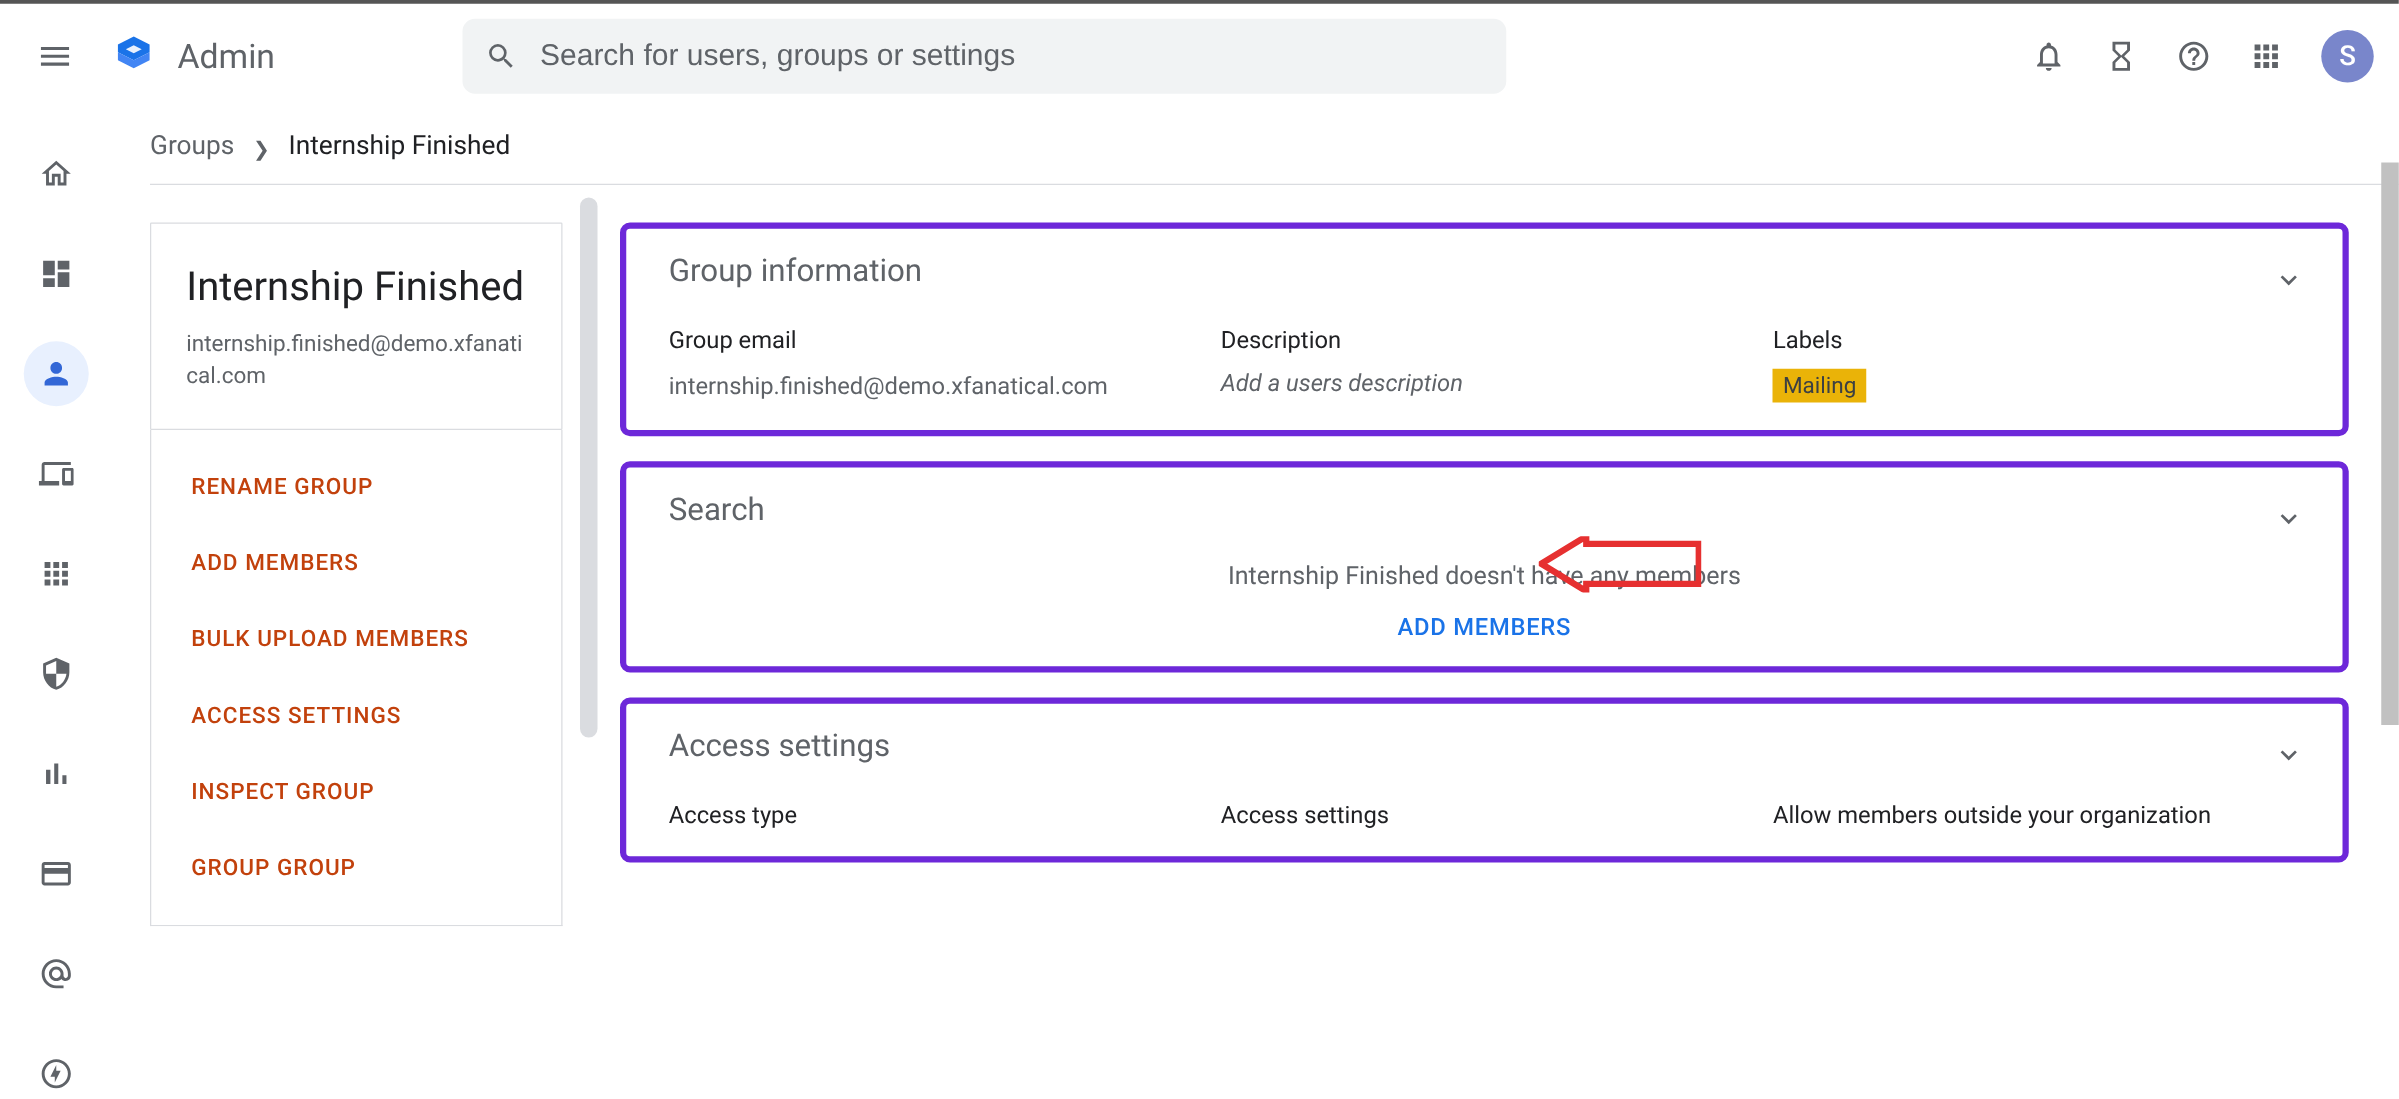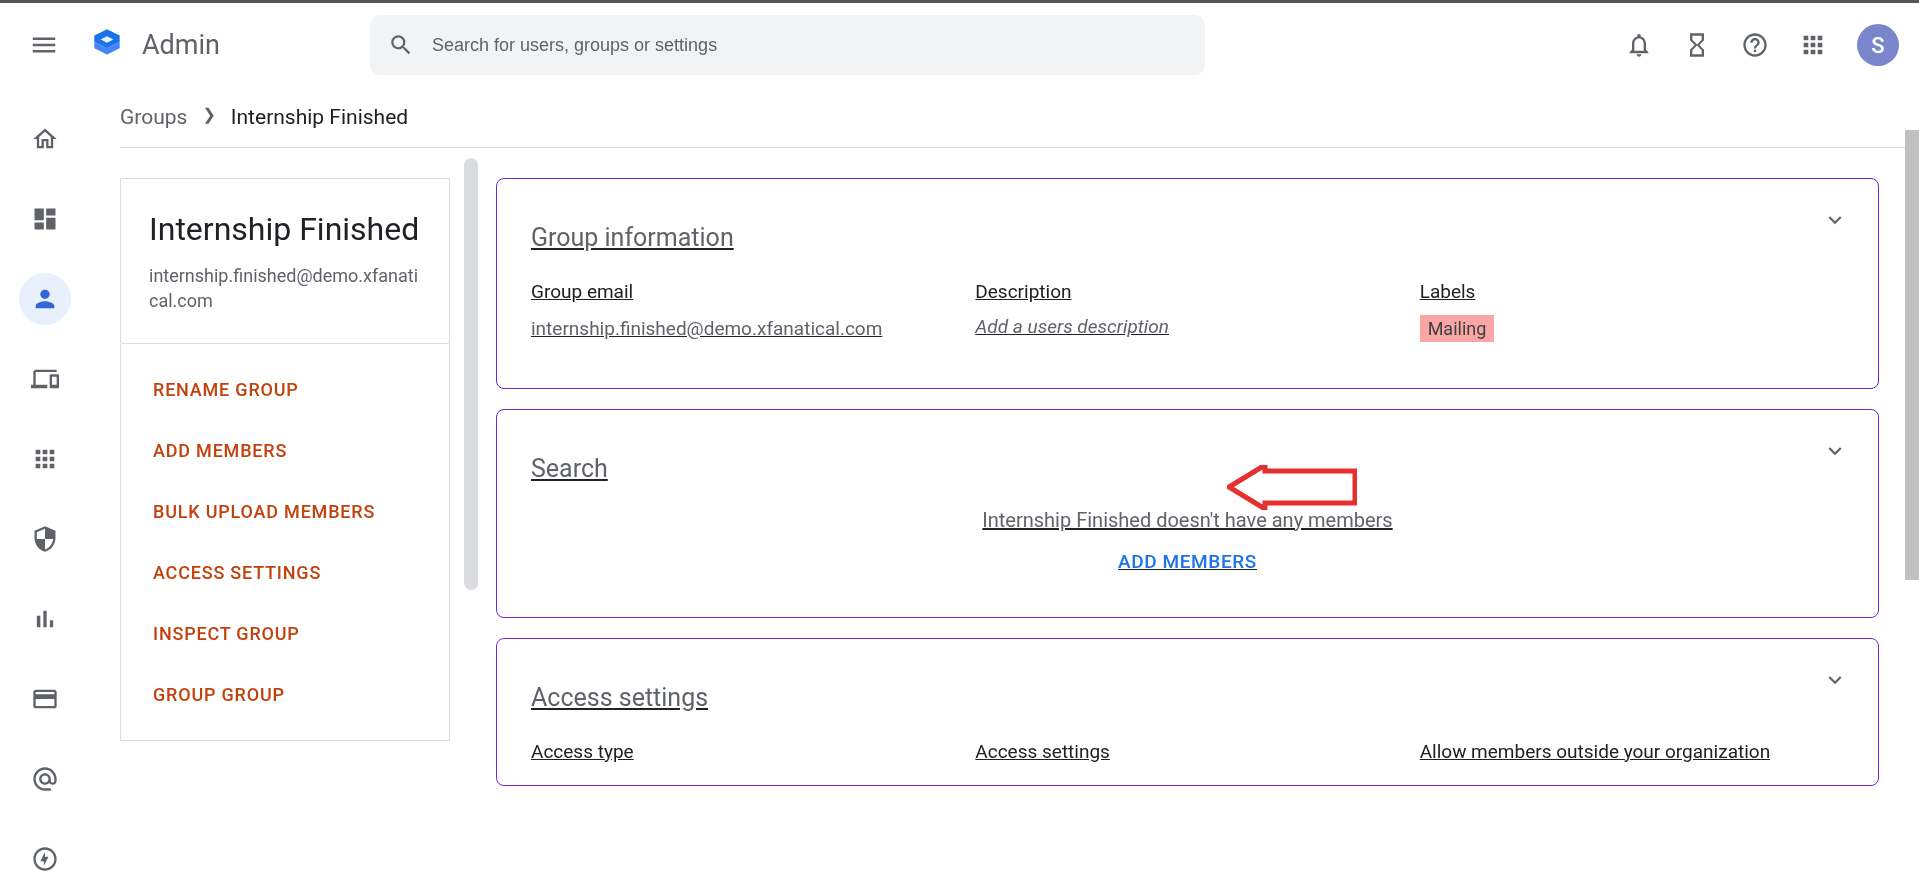--- a/index.html
+++ b/index.html
@@ -66,21 +66,21 @@
       padding: 0 18px;
       gap: 18px;
     }
     
     .search-bar svg { width: 26px; height: 26px; color: #5f6368; }
     
     .search-input {
       flex: 1;
       border: none;
       background: transparent;
-      font-size: 18px;
+      font-size: 24px;
       color: #15803d;
       outline: none;
     }
     
     .search-input::placeholder { color: #5f6368; }
     
     .header-right {
       margin-left: auto;
       display: flex;
       align-items: center;
@@ -140,21 +140,21 @@
     .nav-icon svg { width: 28px; height: 28px; }
     
     
     .content {
       margin-left: 90px;
       padding: 0 30px 0 30px;
     }
     
     .breadcrumb {
       display: flex;
-      align-items: flex-start;
+      align-items: flex-end;
       gap: 15px;
       font-size: 21px;
       padding: 18px 0;
     }
     
     .breadcrumb .bc-link { color: #5f6368; cursor: pointer; }
     .breadcrumb .bc-current { color: #202124; }
     .breadcrumb .chevron { color: #5f6368; font-size: 16px; }
     
     .divider {
@@ -224,26 +224,25 @@
     
     .main-cards {
       flex: 1;
       padding: 30px 10px 0 10px;
       display: flex;
       flex-direction: column;
       gap: 20px;
     }
     
     .card {
-      border: 1px solid #6d28d9;
+      border: 5px solid #6d28d9;
       border-radius: 8px;
       background: #fff;
-      padding: 44px 34px;
+      padding: 20px 34px;
       position: relative;
-      text-decoration: underline;
     }
     
     .card-title {
       font-size: 25px;
       font-weight: 400;
       color: #5f6368;
     }
     
     .expand-btn {
       position: absolute;
@@ -277,21 +276,21 @@
     }
     
     .info-placeholder {
       font-size: 19px;
       color: #5f6368;
       font-style: italic;
     }
     
     .label-chip {
       display: inline-block;
-      background: #fca5a5;
+      background: #eab308;
       padding: 3px 8px;
       font-size: 18px;
       color: #3c4043;
     }
     
     .members-msg {
       text-align: center;
       font-size: 20px;
       color: #5f6368;
       margin-top: 25px;

